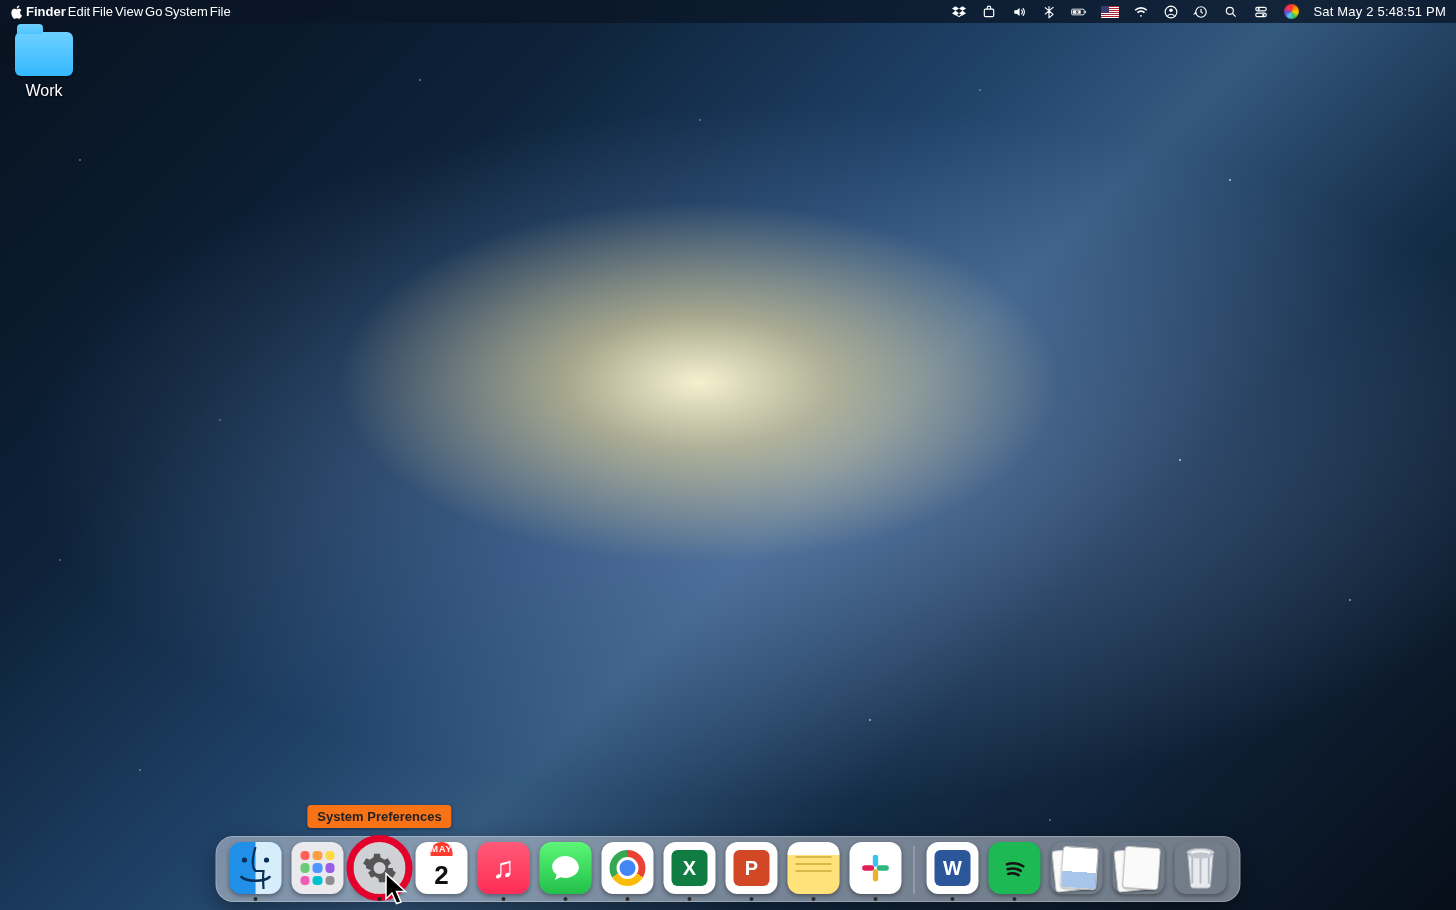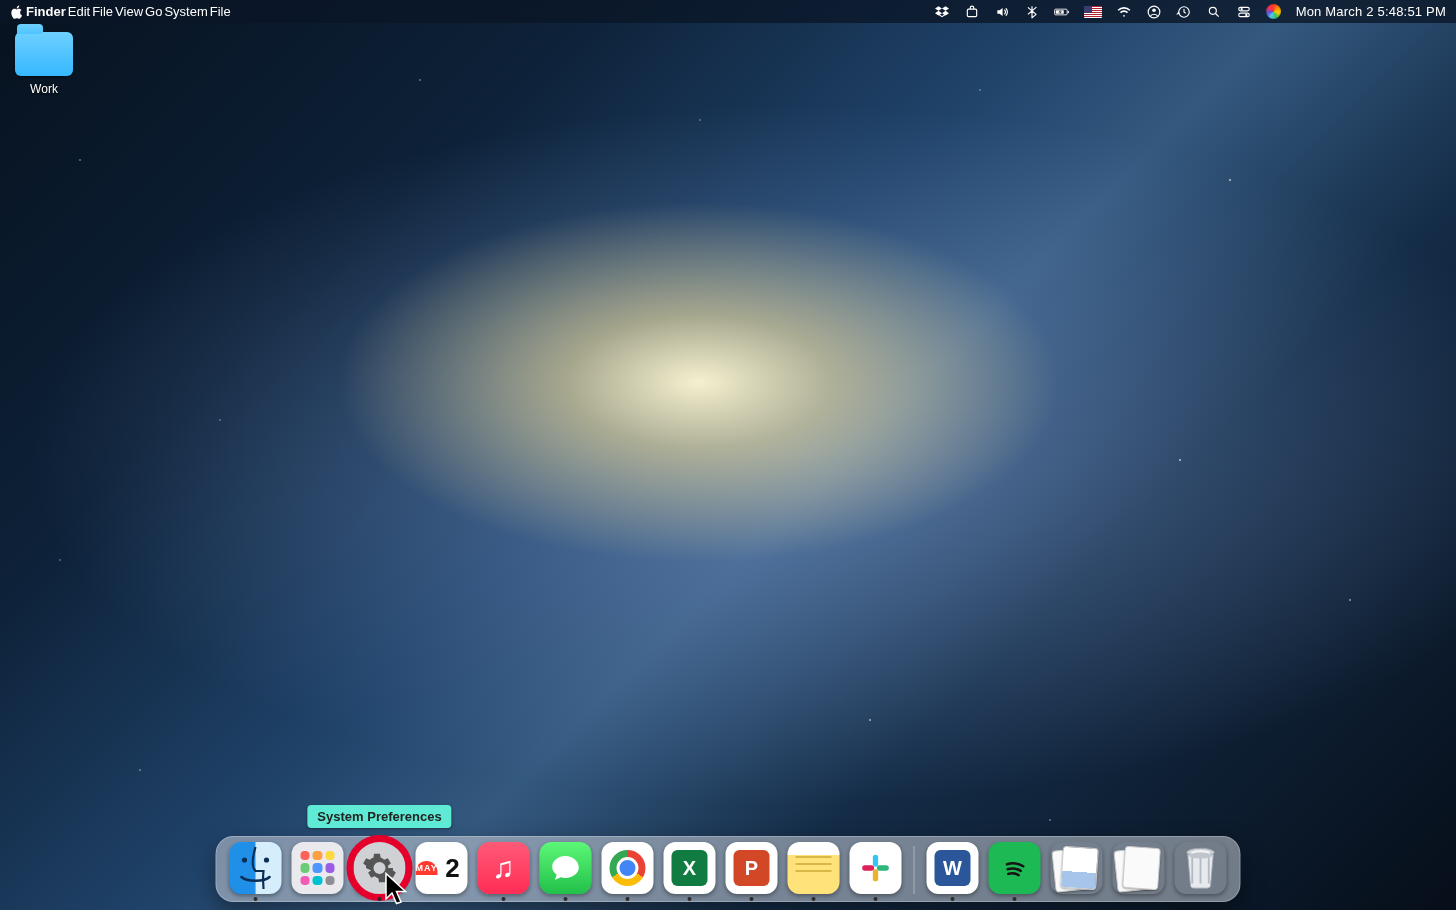--- a/index.html
+++ b/index.html
@@ -64,21 +64,21 @@
     border-radius: 6px;
     position: relative;
     box-shadow: 0 1px 2px rgba(0,0,0,.5);
   }
   .folder-glyph::before {
     content:""; position:absolute; top:-8px; left:2px; width:26px; height:10px;
     background: linear-gradient(#6ed0ff,#4fc4ff);
     border-radius: 4px 4px 0 0;
   }
   .desktop-icon .label {
-    color:#fff; font-size:12px; text-shadow: 0 1px 2px rgba(0,0,0,.9); text-align: center;
+    color:#fff; font-size:16px; text-shadow: 0 1px 2px rgba(0,0,0,.9); text-align: center;
   }
 
   
   .dock-wrap { position:absolute; left:50%; transform:translateX(-50%); bottom:8px; z-index:40; }
   .dock {
     display:flex; align-items:flex-end; gap:10px;
     padding: 6px 14px 8px;
     background: rgba(200,205,215,0.55);
     border-radius: 18px;
     box-shadow: 0 10px 25px rgba(0,0,0,.4), inset 0 0 0 1px rgba(255,255,255,.25);
@@ -96,21 +96,21 @@
 
   
   .t-finder { background: linear-gradient(#2aa9f5,#0a6bd6); }
   .t-finder .face-l{position:absolute;left:0;top:0;bottom:0;width:50%;background:#1f8fe8;border-radius:12px 0 0 12px;}
   .t-finder .face-r{position:absolute;right:0;top:0;bottom:0;width:50%;background:#d6eefc;border-radius:0 12px 12px 0;}
   .t-launchpad { background:#e9e9ee; }
   .t-launchpad .grid{width:34px;height:34px;display:grid;grid-template-columns:repeat(3,1fr);grid-template-rows:repeat(3,1fr);gap:3px;}
   .t-launchpad .grid span{border-radius:4px;}
   .t-sysprefs { background:#cfd1d4; }
   .t-sysprefs svg{width:36px;height:36px;fill:#555;}
-  .t-calendar { background:#fff; display:flex; overflow:hidden; }
+  .t-calendar { background:#fff; display:flex; flex-direction:column; overflow:hidden; }
   .t-calendar .m{background:#ff3b30;color:#fff;font-size:9px;padding:2px 0;text-align:center;letter-spacing:1px;border-radius:12px 12px 0 0;}
   .t-calendar .d{flex:1;display:flex;align-items:center;justify-content:center;color:#111;font-size:26px;}
   .t-music { background: linear-gradient(#ff5a78,#ff2d55); color:#fff; font-size:30px;}
   .t-messages { background: linear-gradient(#5df777,#21c04a); }
   .t-messages svg{width:32px;height:32px;fill:#fff;}
   .t-chrome { background:#fff; }
   .t-chrome .c{width:36px;height:36px;border-radius:50%;background:conic-gradient(#ea4335 0 120deg,#fbbc05 120deg 240deg,#34a853 240deg 360deg);display:flex;align-items:center;justify-content:center;}
   .t-chrome .c::after{content:"";width:16px;height:16px;border-radius:50%;background:#4285f4;border:3px solid #fff;}
   .t-excel{background:#fff;} .t-excel .b{width:36px;height:36px;background:#107c41;border-radius:6px;color:#fff;display:flex;align-items:center;justify-content:center;font-size:20px;}
   .t-ppt{background:#fff;} .t-ppt .b{width:36px;height:36px;background:#d24726;border-radius:6px;color:#fff;display:flex;align-items:center;justify-content:center;font-size:20px;}
@@ -130,21 +130,21 @@
   .t-trash svg{width:44px;height:48px;}
 
   .highlight-ring{
     position:absolute; width:66px; height:66px; border:7px solid #e4002b; border-radius:50%;
     left:50%; top:50%; transform:translate(-50%,-50%);
     pointer-events:none;
   }
 
   .tooltip{
     position:absolute; bottom: calc(100% + 14px); left:50%; transform:translateX(-50%);
-    background:#5eead4; color:#222; font-size:13px; padding:4px 10px; border-radius:4px;
+    background:#f97316; color:#222; font-size:13px; padding:4px 10px; border-radius:4px;
     white-space:nowrap; box-shadow:0 1px 3px rgba(0,0,0,.35);
   }
 
   .cursor-svg{position:absolute;width:18px;height:22px;pointer-events:none;z-index:60;}
 </style>
 </head>
 <body>
 
 <div class="menubar">
   <div class="menubar-left">
@@ -224,21 +224,21 @@
         <svg class="status-svg" viewBox="0 0 24 24">
           <rect x="3" y="4" width="18" height="6" rx="3" fill="none" stroke="#fff" stroke-width="2"></rect>
           <circle cx="8" cy="7" r="2" fill="#fff"></circle>
           <rect x="3" y="14" width="18" height="6" rx="3" fill="none" stroke="#fff" stroke-width="2"></rect>
           <circle cx="16" cy="17" r="2" fill="#fff"></circle>
         </svg>
       </span>
     <span class="mi">
         <span class="siri-orb"></span>
       </span>
-    <span class="clock">Mon March 2  5:48:51 PM</span>
+    <span class="clock">Sat May 2  5:48:51 PM</span>
   </div>
 </div>
 
 <div class="desktop-icon">
   <div class="folder-glyph"></div>
   <div class="label">Work</div>
 </div>
 
 <div class="dock-wrap">
   <div class="dock">

